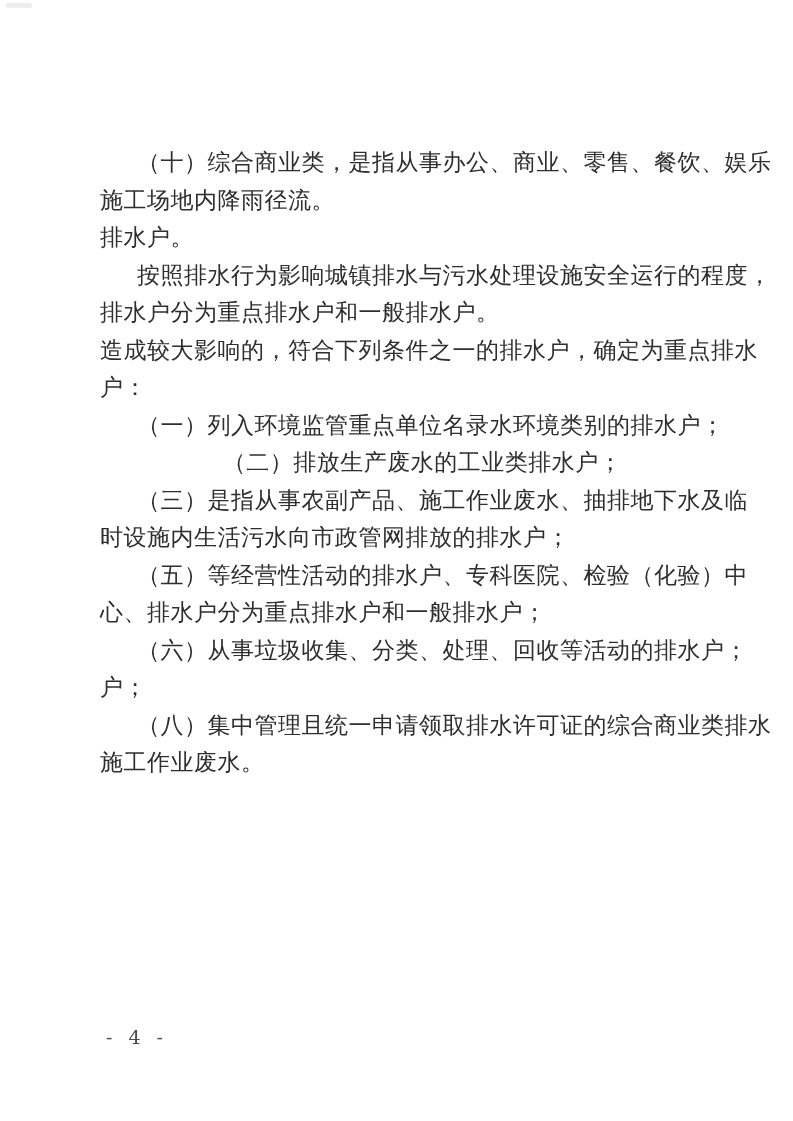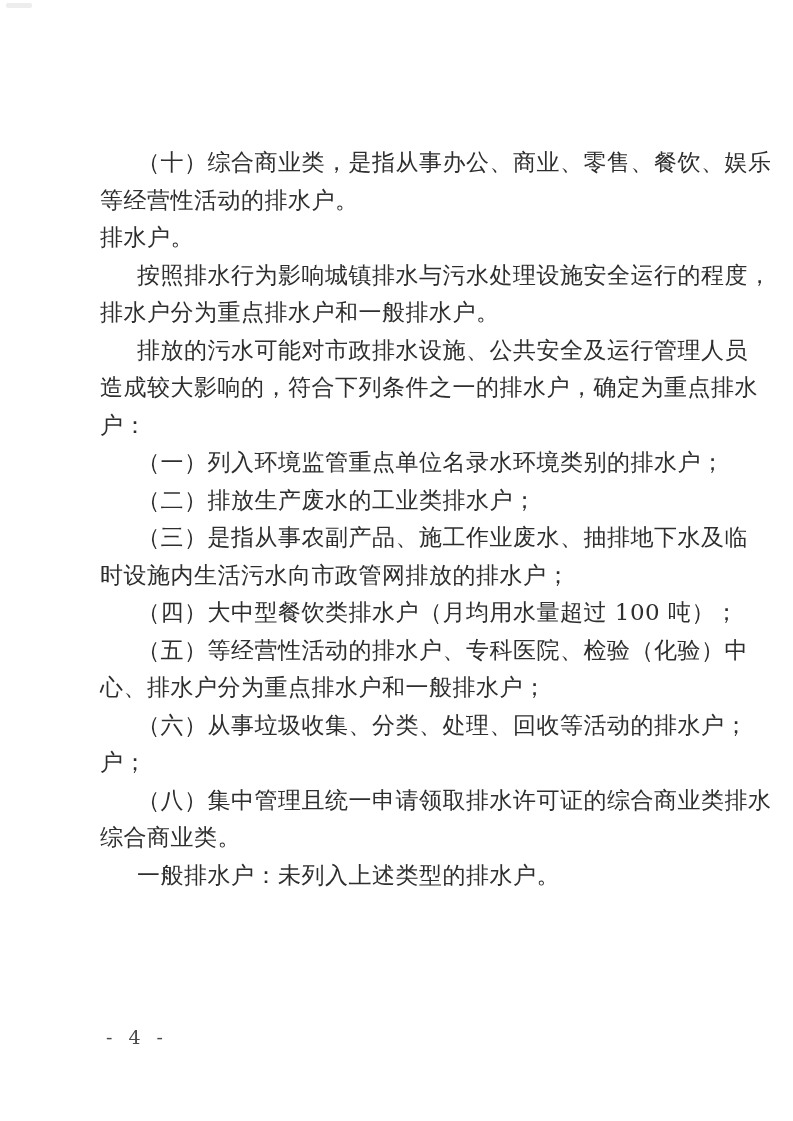--- a/index.html
+++ b/index.html
@@ -33,53 +33,51 @@
   }
   .line {
     height: 37.5px;
     line-height: 37.5px;
     font-size: 23px;
     letter-spacing: 0.5px;
     white-space: nowrap;
   }
   .line.indent {
     padding-left: 37px;
+    text-align: center;
   }
   .page-number {
     position: absolute;
     left: 106px;
     top: 1026px;
     font-size: 19px;
     letter-spacing: 5px;
     color: #4a4a4a;
   }
 </style>
 </head>
 <body>
 
 <div class="page">
   <div class="scan-smudge"></div>
 
   <div class="text-block">
     <div class="line indent">（十）综合商业类，是指从事办公、商业、零售、餐饮、娱乐</div>
-    <div class="line">等经营性活动的排水户。</div>
+    <div class="line">施工场地内降雨径流。</div>
     <div class="line">排水户。</div>
     <div class="line indent">按照排水行为影响城镇排水与污水处理设施安全运行的程度，</div>
     <div class="line">排水户分为重点排水户和一般排水户。</div>
-    <div class="line indent">排放的污水可能对市政排水设施、公共安全及运行管理人员</div>
     <div class="line">造成较大影响的，符合下列条件之一的排水户，确定为重点排水</div>
     <div class="line">户：</div>
     <div class="line indent">（一）列入环境监管重点单位名录水环境类别的排水户；</div>
     <div class="line indent">（二）排放生产废水的工业类排水户；</div>
     <div class="line indent">（三）是指从事农副产品、施工作业废水、抽排地下水及临</div>
     <div class="line">时设施内生活污水向市政管网排放的排水户；</div>
-    <div class="line indent">（四）大中型餐饮类排水户（月均用水量超过 100 吨）；</div>
     <div class="line indent">（五）等经营性活动的排水户、专科医院、检验（化验）中</div>
     <div class="line">心、排水户分为重点排水户和一般排水户；</div>
     <div class="line indent">（六）从事垃圾收集、分类、处理、回收等活动的排水户；</div>
     <div class="line">户；</div>
     <div class="line indent">（八）集中管理且统一申请领取排水许可证的综合商业类排水</div>
-    <div class="line">综合商业类。</div>
-    <div class="line indent">一般排水户：未列入上述类型的排水户。</div>
+    <div class="line">施工作业废水。</div>
   </div>
 
   <div class="page-number">- 4 -</div>
 </div>
 
 </body></html>

